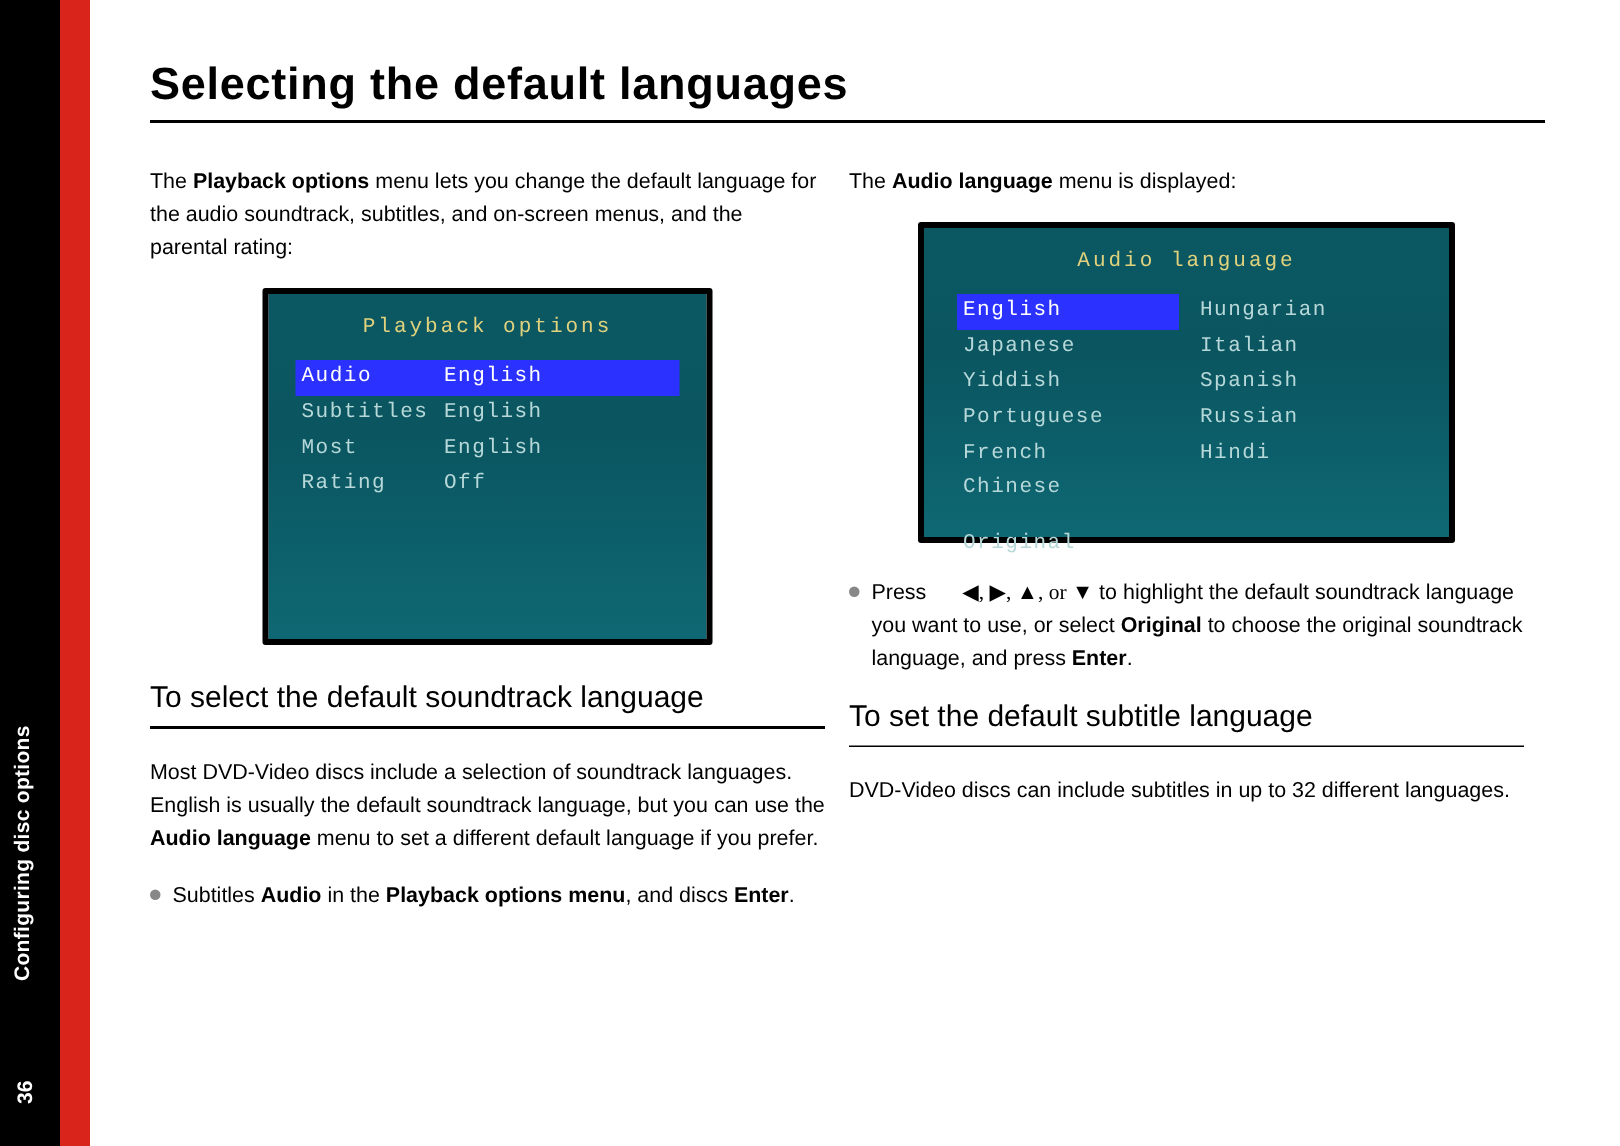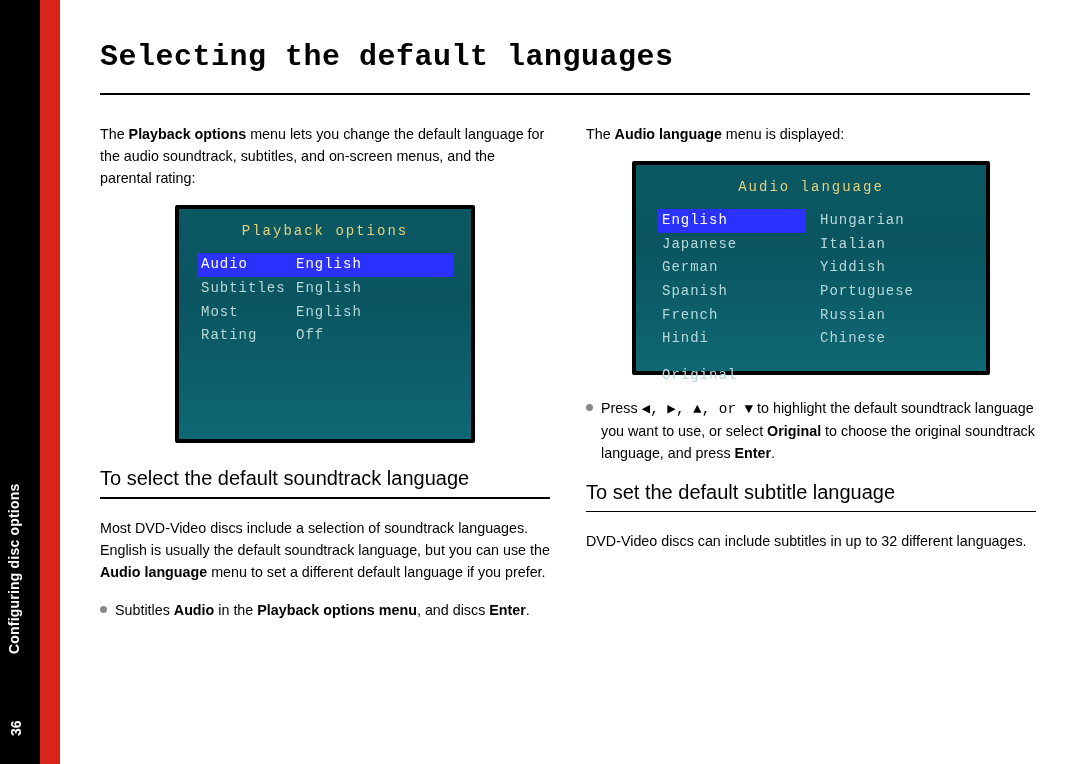--- a/index.html
+++ b/index.html
@@ -54,32 +54,32 @@
     left: 100px;
     top: 40px;
     width: 940px;
     height: 700px;
     color: #000;
   }
   h1.page-title {
     font-size: 30px;
     font-weight: 900;
     letter-spacing: 0.5px;
-    margin-bottom: 19px;
-    font-family: Liberation Mono, monospace;
+    margin-bottom: 6px;
+    font-family: Liberation Sans, sans-serif;
   }
   .title-rule {
     width: 930px;
     height: 2px;
     background: #000;
     margin-bottom: 28px;
   }
   .cols {
     display: flex;
-    gap: 36px;
+    gap: 16px;
   }
   .col {
     width: 450px;
     font-size: 14.3px;
     line-height: 1.55;
   }
   .para { margin-bottom: 16px; }
   h2.sub {
     font-size: 20px;
     font-weight: normal;
@@ -154,21 +154,22 @@
     white-space: pre;
   }
   .osd2-cell.sel {
     background: #2b32ff;
     color: #fff;
   }
   .osd2-orig {
     padding: 14px 26px 0 26px;
   }
   .arrow-sym {
-    font-family: Liberation Mono, monospace;
+    font-family: Liberation Serif, serif;
+    margin-left: 20px;
   }
   b { font-weight: bold; }
 </style>
 </head>
 <body>
 
 <div class="black-spine"></div>
 <div class="red-strip"></div>
 <div class="spine-label">Configuring disc options</div>
 <div class="page-num">36</div>
@@ -226,26 +227,25 @@
         <span>The </span><b>Audio language</b><span> menu is displayed:</span>
       </p>
 
       <div class="osd osd2">
         <div class="osd-title">Audio language</div>
         <div class="osd2-grid">
           <div class="osd2-cell sel">English</div>
           <div class="osd2-cell">Hungarian</div>
           <div class="osd2-cell">Japanese</div>
           <div class="osd2-cell">Italian</div>
-          <div class="osd2-cell">German</div>
           <div class="osd2-cell">Yiddish</div>
           <div class="osd2-cell">Spanish</div>
           <div class="osd2-cell">Portuguese</div>
+          <div class="osd2-cell">Russian</div>
           <div class="osd2-cell">French</div>
-          <div class="osd2-cell">Russian</div>
           <div class="osd2-cell">Hindi</div>
           <div class="osd2-cell">Chinese</div>
         </div>
         <div class="osd2-orig">Original</div>
       </div>
 
       <div class="bullet-line">
         <div class="bullet-dot"></div>
         <div class="bullet-text">
           <span>Press </span><span class="arrow-sym">◀, ▶, ▲, or ▼</span><span> to highlight the default soundtrack language you want to use, or select </span><b>Original</b><span> to choose the original soundtrack language, and press </span><b>Enter</b><span>.</span>

